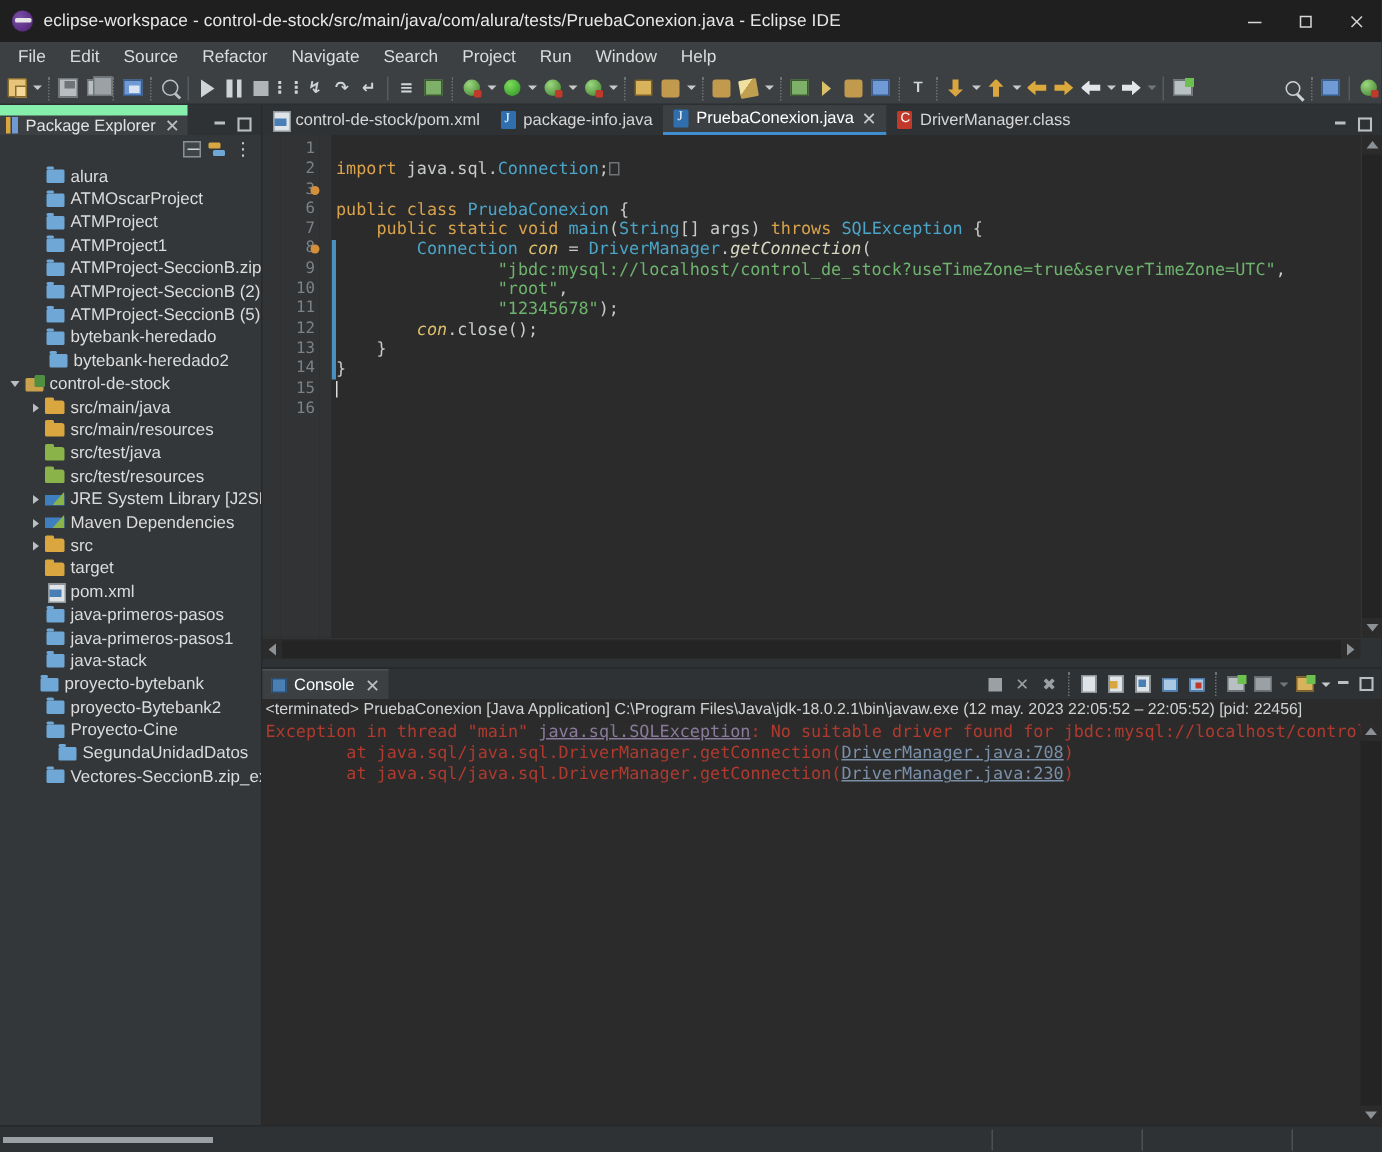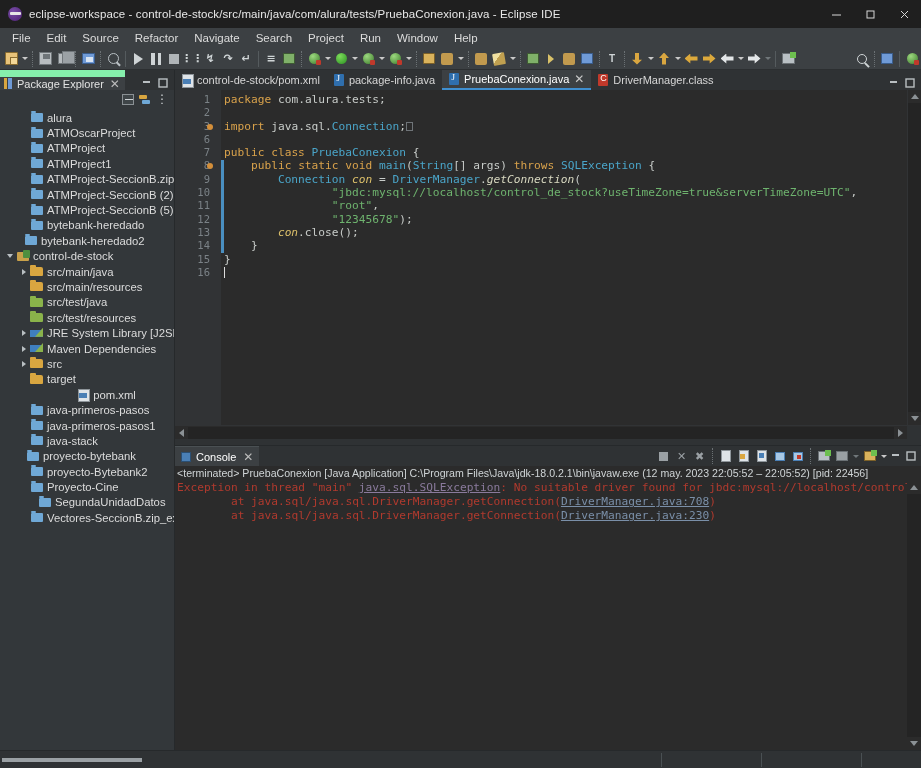--- a/index.html
+++ b/index.html
@@ -524,21 +524,21 @@
         <div class="trow" style="padding-left: 18px;">
           <span class="twist"></span>
           <span class="tico f-proj"></span>
           <span>ATMProject-SeccionB (5).zip_expanded</span>
         </div>
         <div class="trow" style="padding-left: 18px;">
           <span class="twist"></span>
           <span class="tico f-proj"></span>
           <span>bytebank-heredado</span>
         </div>
-        <div class="trow" style="padding-left: 12px;">
+        <div class="trow" style="padding-left: 20px;">
           <span class="twist"></span>
           <span class="tico f-proj"></span>
           <span>bytebank-heredado2</span>
         </div>
         <div class="trow" style="padding-left: 4px;">
           <span class="twist open"></span>
           <span class="tico f-jproj"></span>
           <span>control-de-stock</span>
         </div>
         <div class="trow" style="padding-left: 18px;">
@@ -574,21 +574,21 @@
         <div class="trow" style="padding-left: 18px;">
           <span class="twist has"></span>
           <span class="tico f-src"></span>
           <span>src</span>
         </div>
         <div class="trow" style="padding-left: 18px;">
           <span class="twist"></span>
           <span class="tico f-src"></span>
           <span>target</span>
         </div>
-        <div class="trow" style="padding-left: 26px; justify-content: center;">
+        <div class="trow" style="padding-left: 18px;">
           <span class="twist"></span>
           <span class="tico f-xml"></span>
           <span>pom.xml</span>
         </div>
         <div class="trow" style="padding-left: 18px;">
           <span class="twist"></span>
           <span class="tico f-proj"></span>
           <span>java-primeros-pasos</span>
         </div>
         <div class="trow" style="padding-left: 18px;">
@@ -678,21 +678,20 @@
             <div class="lnrow">11</div>
             <div class="lnrow">12</div>
             <div class="lnrow">13</div>
             <div class="lnrow">14</div>
             <div class="lnrow">15</div>
             <div class="lnrow">16</div>
           </div>
         <div class="foldcol"></div>
         <div class="codearea" id="codearea">
             <div class="sel-bar" style="position: absolute; left: 0px; top: 69.5px; width: 3px; height: 93.1px; background: rgb(74, 143, 192);"></div>
-            <div class="crow"><span class="k">package</span> <span class="n">com</span>.<span class="n">alura</span>.<span class="n">tests</span>;</div>
             <div class="crow"></div>
             <div class="crow"><span class="k">import</span> <span class="n">java</span>.<span class="n">sql</span>.<span class="t">Connection</span>;<span class="ph"></span></div>
             <div class="crow"></div>
             <div class="crow"><span class="k">public</span> <span class="k">class</span> <span class="t">PruebaConexion</span> {</div>
             <div class="crow">    <span class="k">public</span> <span class="k">static</span> <span class="k">void</span> <span class="t">main</span>(<span class="t">String</span>[] <span class="n">args</span>) <span class="k">throws</span> <span class="t">SQLException</span> {</div>
             <div class="crow">        <span class="t">Connection</span> <span class="fl">con</span> = <span class="t">DriverManager</span>.<span class="m">getConnection</span>(</div>
             <div class="crow">                <span class="s">"jbdc:mysql://localhost/control_de_stock?useTimeZone=true&amp;serverTimeZone=UTC"</span>,</div>
             <div class="crow">                <span class="s">"root"</span>,</div>
             <div class="crow">                <span class="s">"12345678"</span>);</div>
             <div class="crow">        <span class="fl">con</span>.<span class="n">close</span>();</div>

